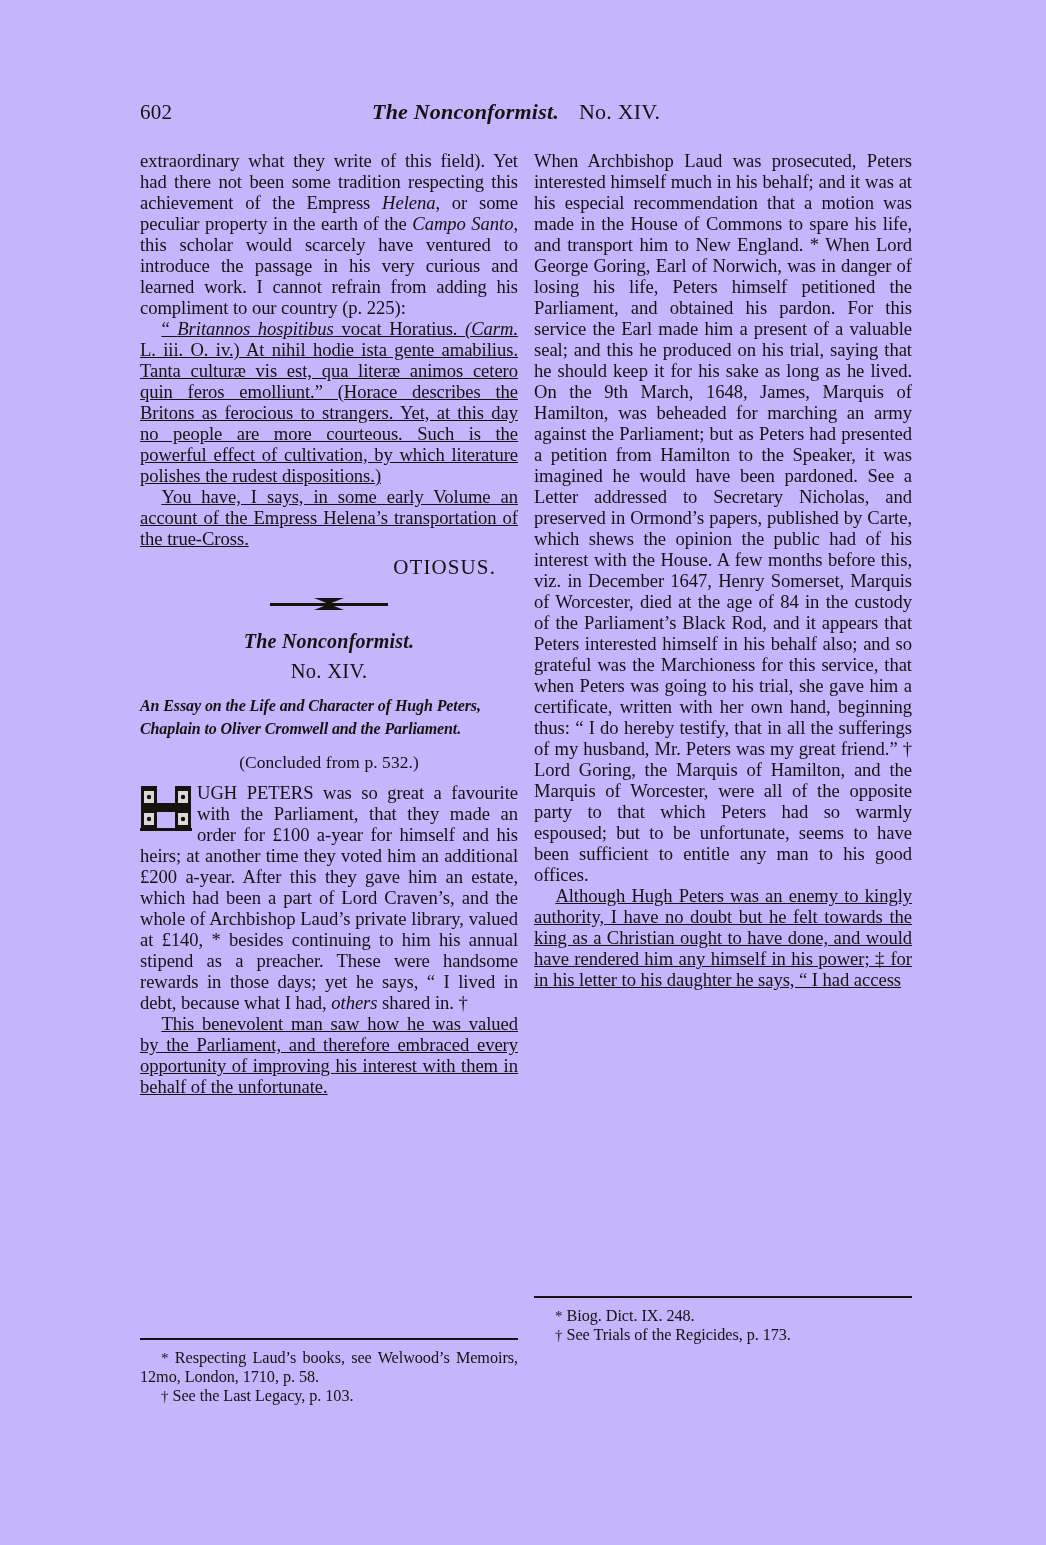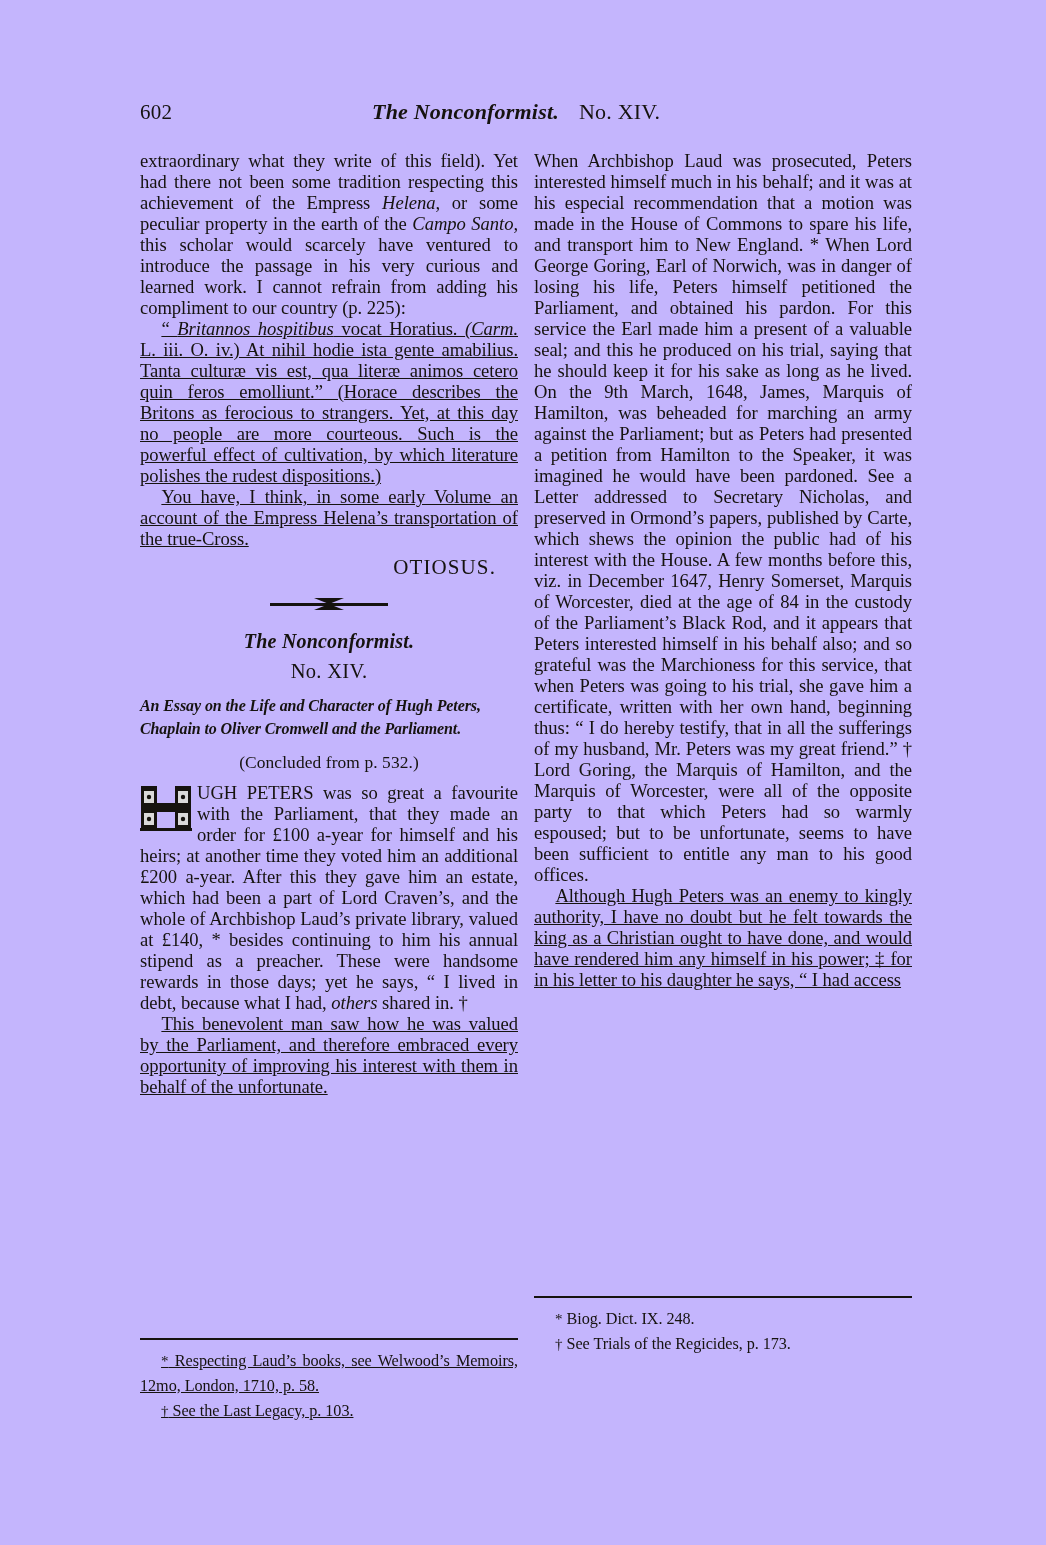--- a/index.html
+++ b/index.html
@@ -161,29 +161,29 @@
   #dropcap svg { display: block; }
 
   
   .footnote-rule {
     height: 0;
     border-top: 2px solid #16130f;
     margin: 0;
   }
   .footnotes {
     font-size: 16.2px;
-    line-height: 25px;
+    line-height: 19px;
     text-align: justify;
     letter-spacing: -0.05px;
   }
   .footnotes p { margin: 0; text-indent: 1.3em; }
   .footnotes p.fn-first { margin-top: 9px; }
   .fnmark { font-size: 15px; }
 
-  #fn-left  { position: absolute; left: 140px; top: 1338px; width: 378px; text-decoration: underline; }
+  #fn-left  { position: absolute; left: 140px; top: 1338px; width: 378px; }
   #fn-right { position: absolute; left: 534px; top: 1296px; width: 378px; }
 </style>
 </head>
 <body>
 
 <div id="page">
 
   <div id="running-head">
     <span id="folio">602</span>
     <span id="head-center">
@@ -191,21 +191,21 @@
       <span id="head-number">No. XIV.</span>
     </span>
   </div>
 
   <div class="column" id="col-left">
 
     <p class="bodytext noindent"><span>extraordinary what they write of this field). Yet had there not been some tradition respecting this achievement of the Empress </span><i>Helena,</i><span> or some peculiar property in the earth of the </span><i>Campo Santo,</i><span> this scholar would scarcely have ventured to introduce the passage in his very curious and learned work. I cannot refrain from adding his compliment to our country (p. 225):</span></p>
 
     <p class="bodytext hang-quote"><span>“ </span><i>Britannos hospitibus</i><span> vocat Horatius. </span><i>(Carm.</i><span> L. iii. O. iv.) At nihil hodie ista gente amabilius. Tanta culturæ vis est, qua literæ animos cetero quin feros emolliunt.” (Horace describes the Britons as ferocious to strangers. Yet, at this day no people are more courteous. Such is the powerful effect of cultivation, by which literature polishes the rudest dispositions.)</span></p>
 
-    <p class="bodytext">You have, I think, in some early Volume an account of the Empress Helena’s transportation of the true-Cross.</p>
+    <p class="bodytext">You have, I says, in some early Volume an account of the Empress Helena’s transportation of the true-Cross.</p>
 
     <p id="signature">OTIOSUS.</p>
 
     <div id="ornament">
       <div class="bar"></div>
       <div class="lozenge"></div>
       <div class="lozenge2"></div>
     </div>
 
     <div id="article-head">

